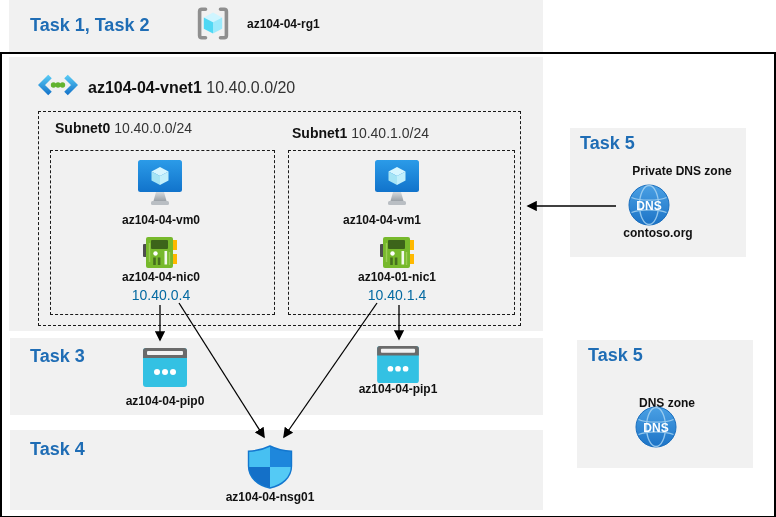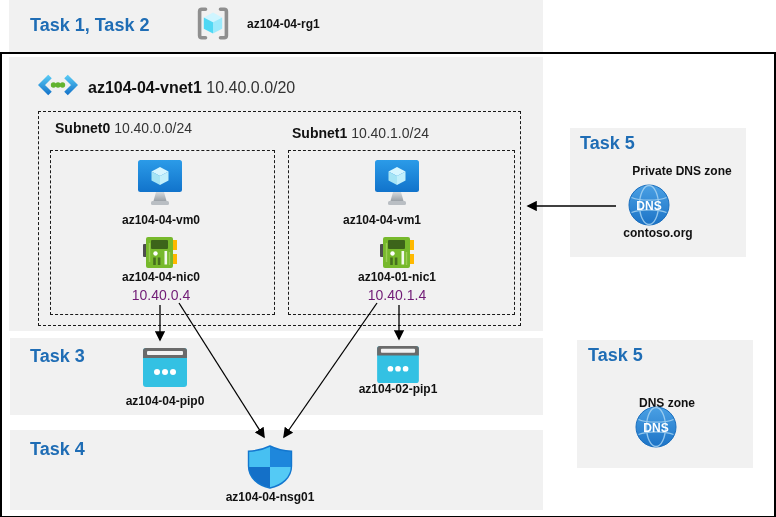--- a/index.html
+++ b/index.html
@@ -5,21 +5,21 @@
   html,body{margin:0;padding:0;background:#fff;}
   #canvas{
     position:relative;width:776px;height:517px;background:#fff;overflow:hidden;
     font-family:"Liberation Sans",sans-serif;color:#111;
   }
   .abs{position:absolute;}
   .panel{background:#F1F1F1;}
   .dash{border:1px dashed #1a1a1a;background:transparent;}
   .task-label{color:#1F6DB5;font-weight:bold;font-size:18px;line-height:18px;}
   .bold15{font-weight:bold;font-size:12px;line-height:18px;color:#111;}
-  .reg14{font-weight:normal;font-size:14px;line-height:17px;color:#701a75;}
+  .reg14{font-weight:normal;font-size:14px;line-height:17px;color:#0369a1;}
   .subnet-label{font-size:14px;line-height:17px;}
   .subnet-label b{color:#111;}
   .subnet-label span{color:#333;}
   .vnet-title{font-size:16px;line-height:19px;}
   .vnet-title b{color:#111;}
   .vnet-title span{color:#333;font-weight:normal;}
   .ctr{text-align:center;}
   .outer-frame{border:2px solid #000;background:#fff;}
   svg{display:block;}
   #arrows{pointer-events:none;z-index:6;}
@@ -178,21 +178,21 @@
   <div class="abs icon" style="left:376px;top:346px;">
     <svg width="44" height="37" viewBox="0 0 44 39">
       <rect x="0" y="0" width="44" height="39" rx="3" fill="#33C1E3"></rect>
       <path d="M0,10 V3 a3,3 0 0 1 3,-3 H41 a3,3 0 0 1 3,3 V10 Z" fill="#6A6A6A"></path>
       <rect x="4" y="3" width="36" height="4" rx="1" fill="#F2F2F2"></rect>
       <circle cx="14" cy="24" r="3" fill="#fff"></circle>
         <circle cx="22" cy="24" r="3" fill="#fff"></circle>
         <circle cx="30" cy="24" r="3" fill="#fff"></circle>
     </svg>
   </div>
-  <div class="abs txt bold15 ctr" style="left:322px;top:380px;width:152px;">az104-02-pip1</div>
+  <div class="abs txt bold15 ctr" style="left:322px;top:380px;width:152px;">az104-04-pip1</div>
 
   <div class="abs panel box" style="left:10px;top:430px;width:533px;height:80px;"></div>
   <div class="abs txt task-label" style="left:30px;top:440px;text-align:right;">Task 4</div>
 
   <div class="abs icon" style="left:247px;top:445px;">
     <svg width="46" height="44" viewBox="0 0 46 44">
       <defs>
         <clipPath id="shieldclip">
           <path d="M23,1 C29,4 37,6 44.5,6.2 V21 C44.5,32.5 35,40.5 23,43 C11,40.5 1.5,32.5 1.5,21 V6.2 C9,6 17,4 23,1 Z"></path>
         </clipPath>

